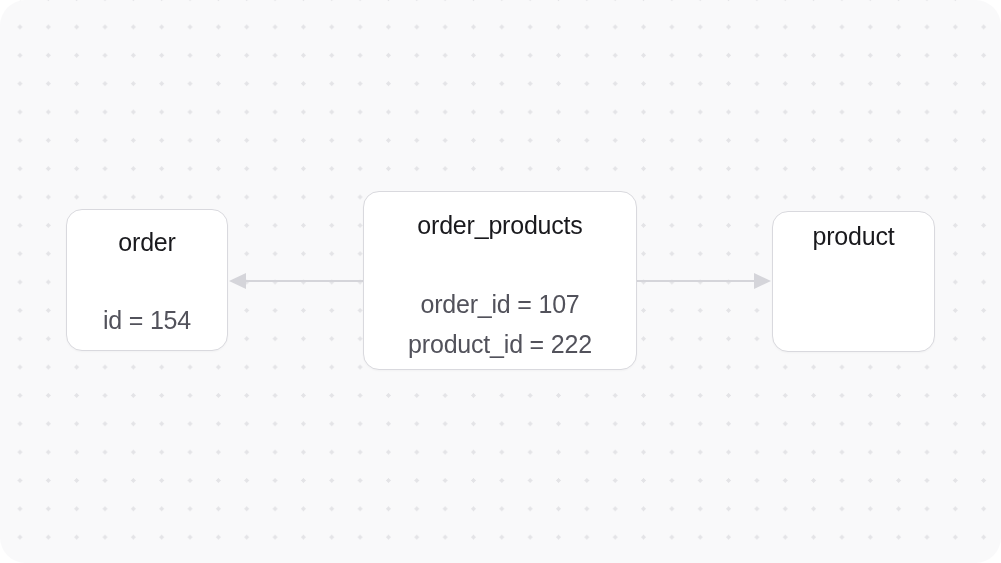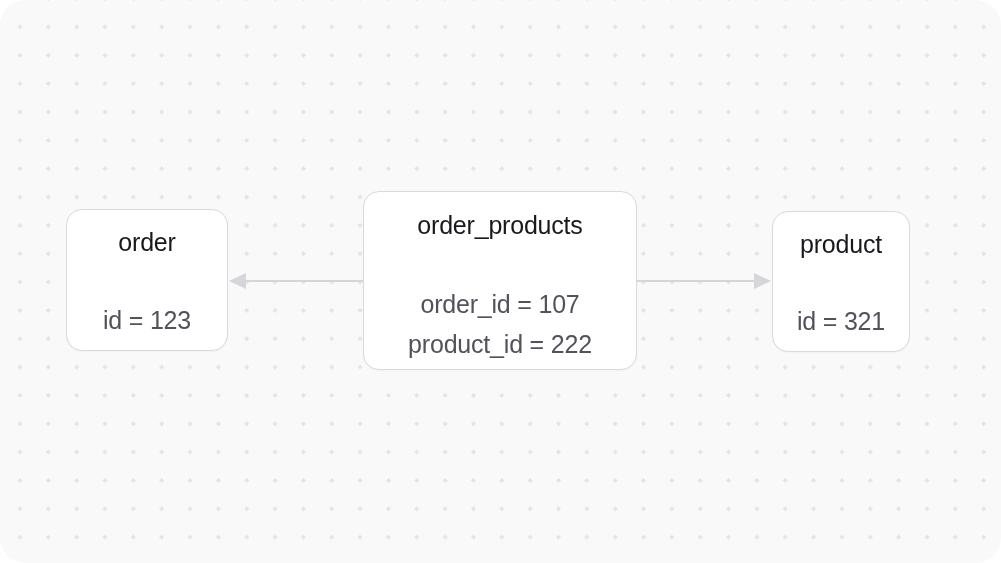--- a/index.html
+++ b/index.html
@@ -50,53 +50,50 @@
   .node-fields { width: 100%; }
   .node-field {
     font-size: 25px;
     line-height: 40px;
     color: #52525b;
     letter-spacing: -0.2px;
     white-space: nowrap;
   }
   #node-order          { left: 66px;  top: 209px; width: 162px; height: 142px; padding: 16px 0 10px; }
   #node-order-products { left: 363px; top: 191px; width: 274px; height: 179px; padding: 17px 0 5px; }
-  #node-product        { left: 772px; top: 211px; width: 138px; height: 141px; padding: 16px 0 10px; }
+  #node-product        { left: 772px; top: 211px; width: 163px; height: 141px; padding: 8px 0 10px; }
 </style>
 </head>
 <body>
 
 <div class="canvas">
 
   <svg class="edges" width="1001" height="563" viewBox="0 0 1001 563">
     <g>
       <line x1="363" y1="281" x2="245" y2="281" stroke="#d5d5da" stroke-width="2"></line>
       <polygon points="229,281 246,273 246,289" fill="#d5d5da"></polygon>
     </g>
     <g>
       <line x1="637" y1="281" x2="755" y2="281" stroke="#d5d5da" stroke-width="2"></line>
       <polygon points="771,281 754,273 754,289" fill="#d5d5da"></polygon>
     </g>
   </svg>
 
   <div class="node" id="node-order">
     <div class="node-title">order</div>
     <div class="node-fields">
-      <div class="node-field">id = 123</div>
+      <div class="node-field">id = 154</div>
     </div>
   </div>
 
   <div class="node" id="node-order-products">
     <div class="node-title">order_products</div>
     <div class="node-fields">
       <div class="node-field">order_id = 107</div>
       <div class="node-field">product_id = 222</div>
     </div>
   </div>
 
   <div class="node" id="node-product">
     <div class="node-title">product</div>
-    <div class="node-fields">
-      <div class="node-field">id = 321</div>
-    </div>
   </div>
 
 </div>
 
 </body></html>

